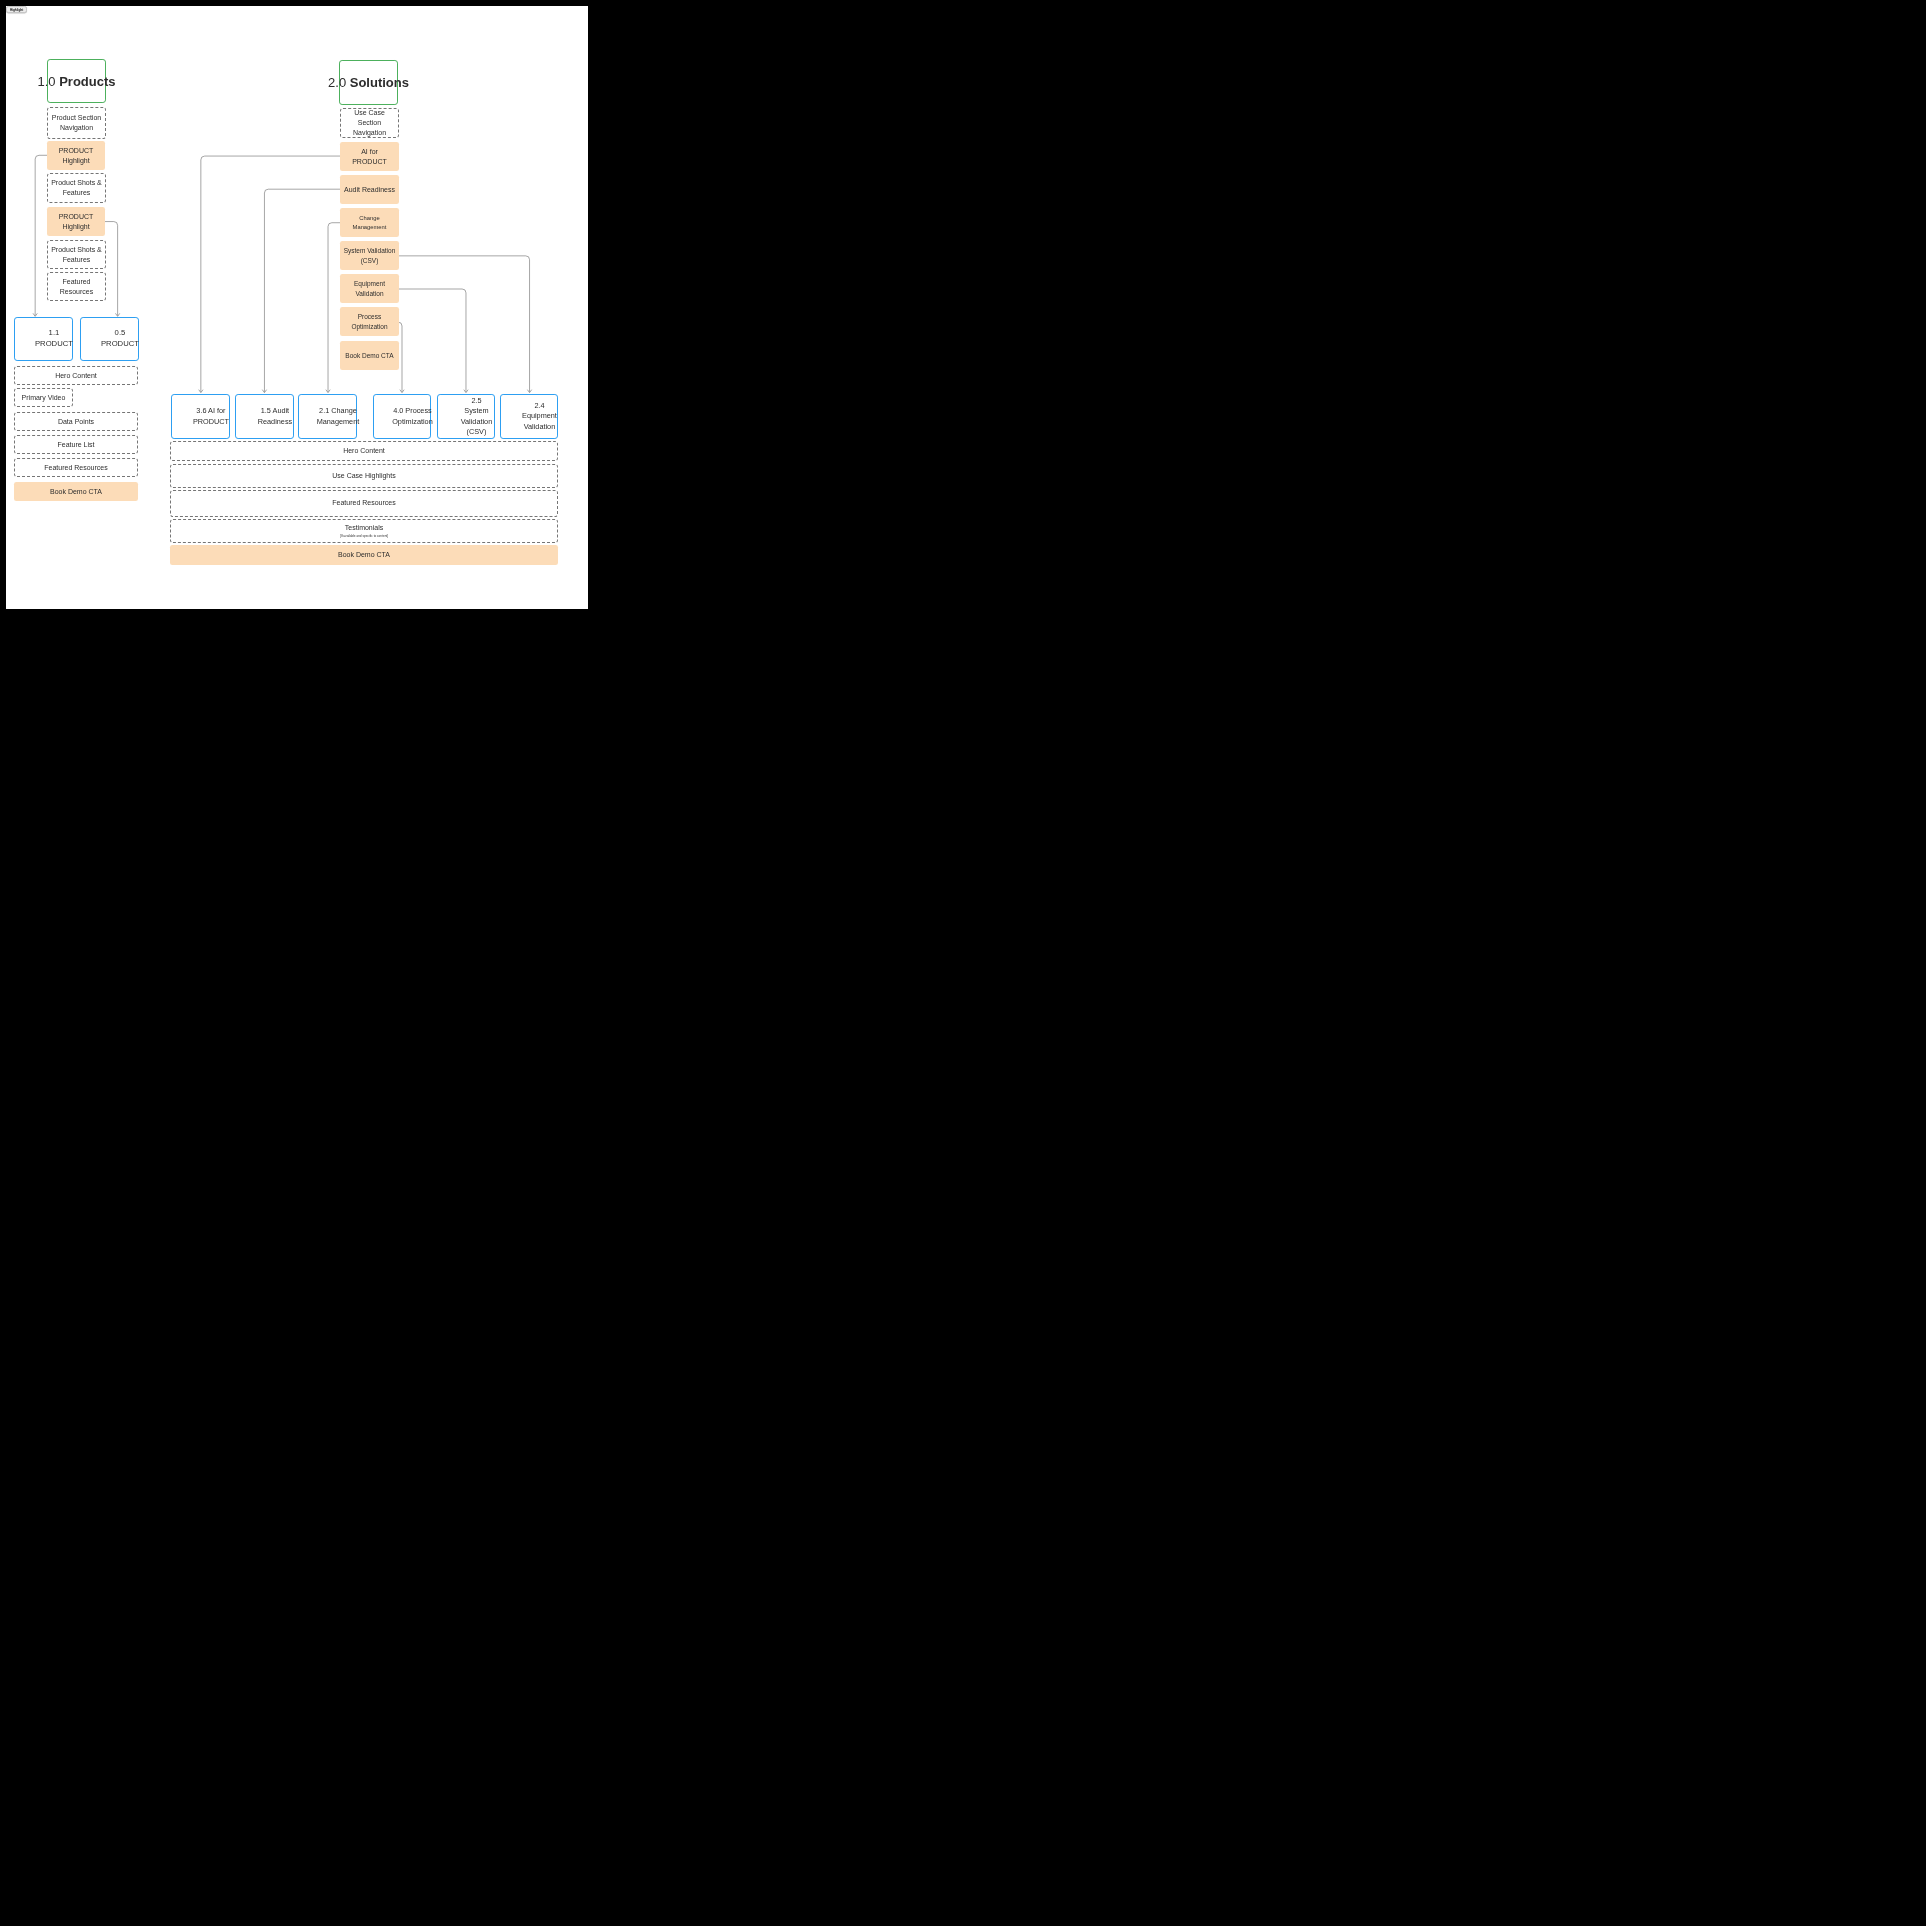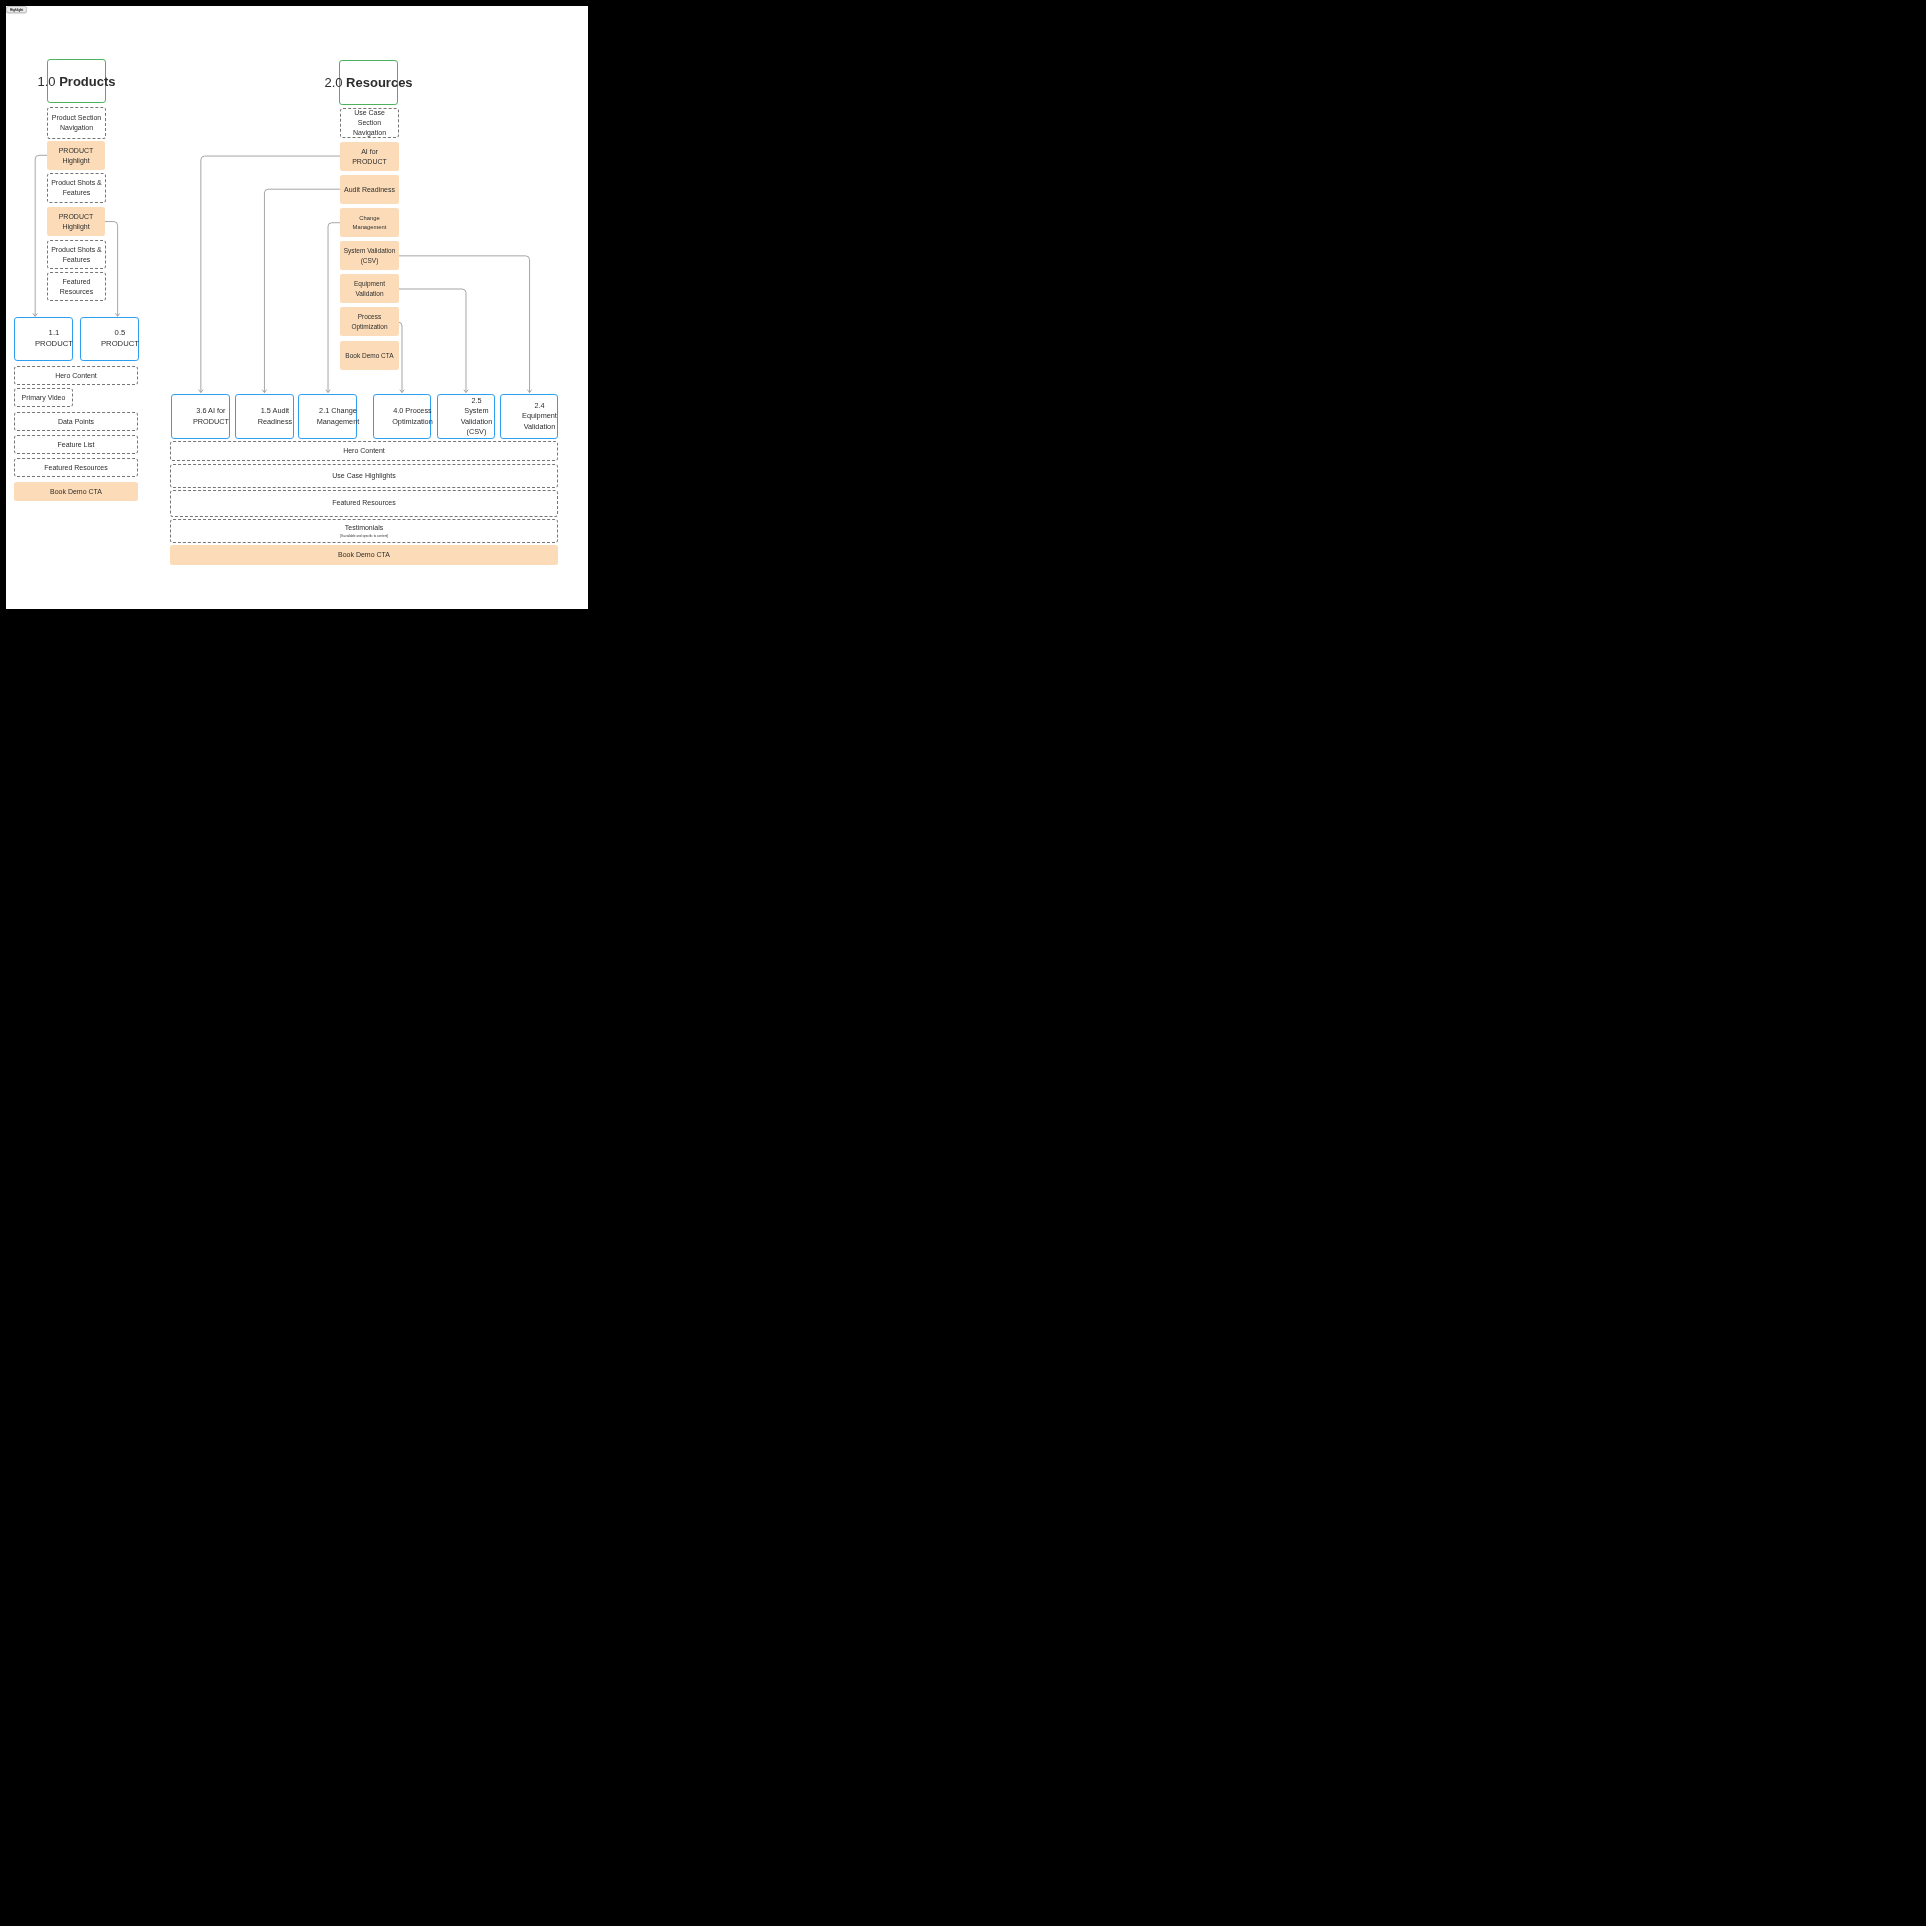--- a/index.html
+++ b/index.html
@@ -118,21 +118,21 @@
   <div class="box dashed" style="left:14px;top:458px;width:124px;height:19px">
     <span>Featured Resources</span>
   </div>
 
   <div class="box orange" style="left:14px;top:482px;width:124px;height:19px">
     <span>Book Demo CTA</span>
   </div>
 
   <div class="box green" style="left:339px;top:60px;width:59px;height:45px">
     <div>
-      <span>2.0</span>&nbsp;<strong>Resources</strong>
+      <span>2.0</span>&nbsp;<strong>Solutions</strong>
     </div>
   </div>
 
   <div class="box dashed" style="left:340px;top:108px;width:59px;height:30px">
     <span>Use Case Section Navigation</span>
   </div>
 
   <div class="box orange" style="left:340px;top:142px;width:59px;height:29px">
     <span>AI for PRODUCT</span>
   </div>

